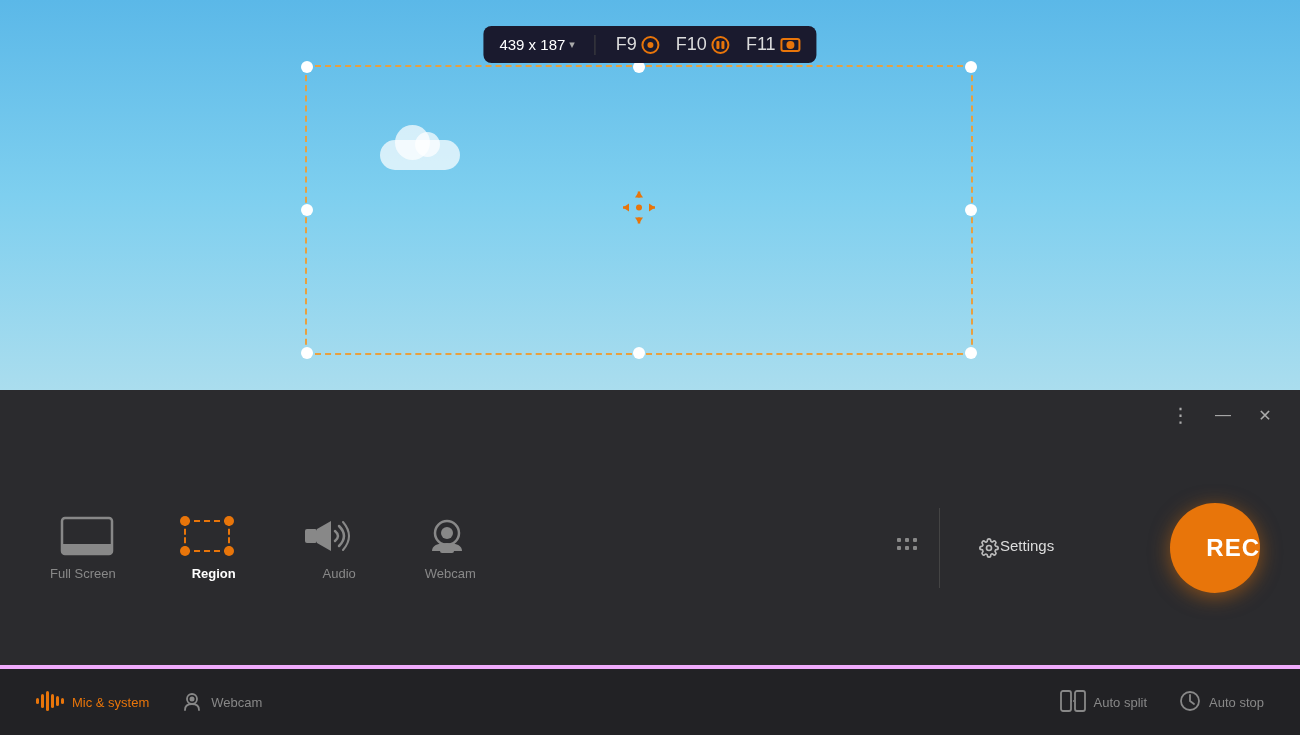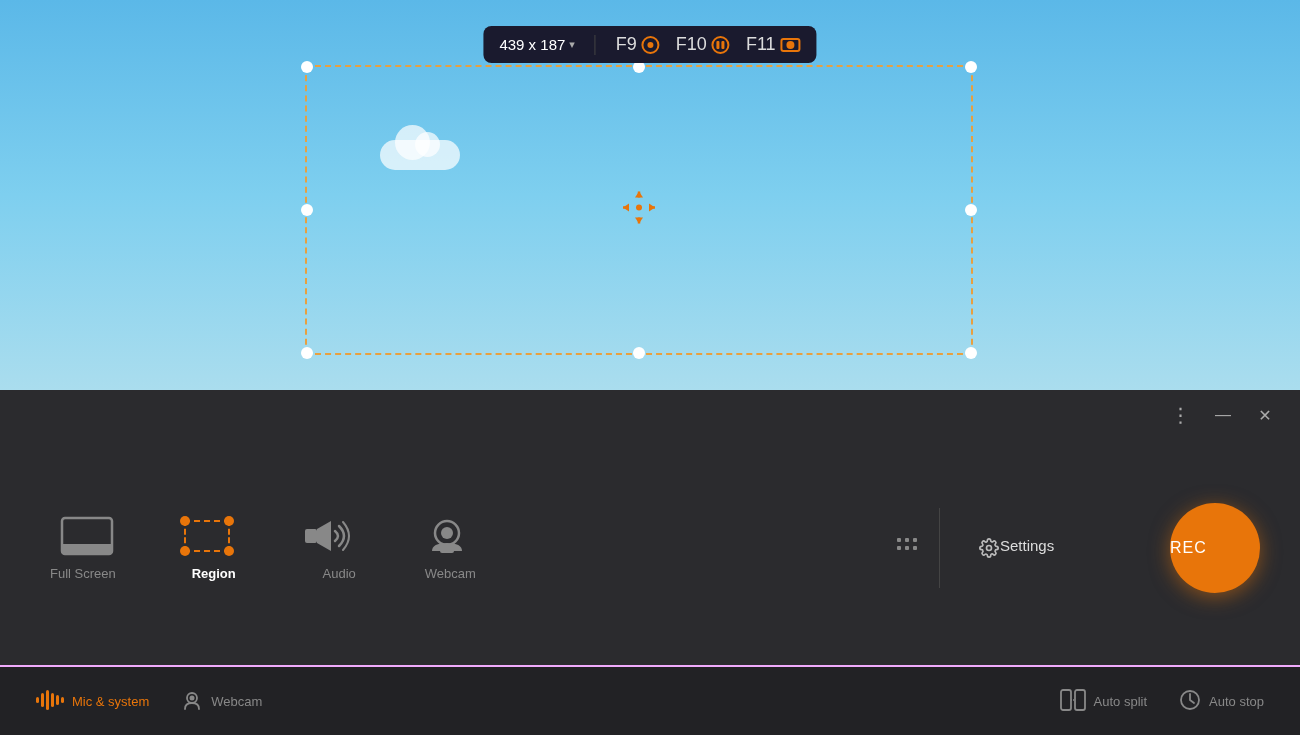--- a/index.html
+++ b/index.html
@@ -328,40 +328,40 @@
     }
 
     
     .rec-button {
       width: 90px;
       height: 90px;
       background: #e8750a;
       border-radius: 50%;
       display: flex;
       align-items: center;
-      justify-content: flex-start;
+      justify-content: flex-end;
       color: white;
-      font-size: 16px;
-      font-weight: 400;
+      font-size: 24px;
+      font-weight: 700;
       cursor: pointer;
       margin: 0 20px;
       letter-spacing: 1px;
       box-shadow: 0 4px 20px rgba(232, 117, 10, 0.5);
       flex-shrink: 0;
     }
 
     
     .bottom-bar {
       background: #222225;
       height: 70px;
       display: flex;
       align-items: center;
       padding: 0 20px;
       gap: 0;
-      border-top: 2px solid #f0abfc;
+      border-top: 4px solid #f0abfc;
     }
     .bottom-bar-item {
       display: flex;
       align-items: center;
       gap: 8px;
       padding: 8px 16px;
       color: #888;
       font-size: 13px;
       cursor: pointer;
       border-radius: 6px;

